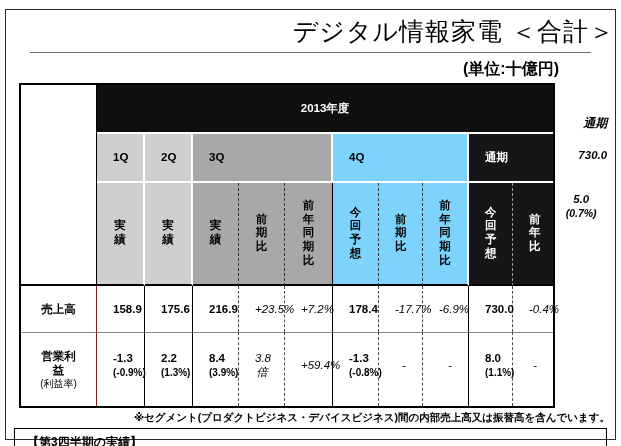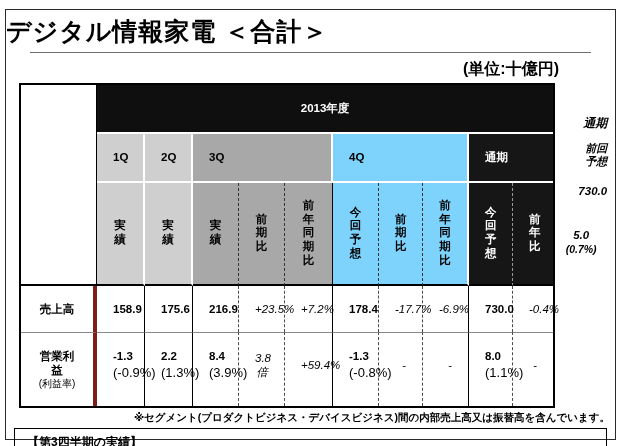--- a/index.html
+++ b/index.html
@@ -8,22 +8,22 @@
     font-family:"Liberation Sans","DejaVu Sans",sans-serif;
     color:#000;
   }
   .slide { position:absolute; inset:0; background:#fff; }
   .frame {
     position:absolute; left:5px; top:9px; right:5px; bottom:6px;
     border:1px solid #2b2b2b;
     display:flex; flex-direction:column;
   }
   .title {
-    margin:7px 0 0; text-align:left;
-    font-size:25px; font-weight:bold; letter-spacing:1px; line-height:1.15;
+    margin:7px 0 0; text-align:right;
+    font-size:25px; font-weight:normal; letter-spacing:1px; line-height:1.15;
   }
   .title-rule { margin:6px 24px 0; border-top:1px solid #707070; }
   .unit-note {
     text-align:right; padding-right:56px; margin-top:6px;
     font-size:16px; font-weight:bold;
   }
   .table-area { display:flex; margin:3px 0 0 13px; }
   table.fin-table {
     border-collapse:separate; border-spacing:0; table-layout:fixed;
     border:2px solid #000; width:536px;
@@ -54,33 +54,33 @@
     text-align:center; font-weight:bold; font-size:10.5px; line-height:1.2;
     white-space:pre-line; border-bottom:2px solid #000;
   }
   .sb-white { border-right:2px solid #fff; }
   .sb-dash  { border-right:1px dashed #333; }
   .sb-dashw { border-right:1px dashed #9a9a9a; }
   .sb-solid { border-right:1px solid #000; }
 
   .c-label {
     background:#fff; text-align:center; font-weight:bold; font-size:12px;
-    border-right:4px solid #7f1d1d; line-height:1.25;
+    border-right:1px solid #7f1d1d; line-height:1.25;
   }
   .label-sub { font-size:10px; font-weight:normal; }
 
   .c-val { text-align:right; padding-right:5px; background:#fff; }
   .b-solid { border-right:1px solid #000; }
   .b-dash  { border-right:1px dashed #4a4a4a; }
   .v-bold   { font-weight:bold; }
   .v-italic { font-style:italic; }
   .r-profit td { border-top:1px solid #8a8a8a; vertical-align:top; }
   .r-profit td.c-label { vertical-align:middle; }
   .r-profit .c-val { padding-top:7px; }
-  .v-margin { font-weight:normal; font-size:13px; line-height:1.35; }
+  .v-margin { font-weight:bold; font-size:10px; line-height:1.35; }
   .pv { line-height:1.25; }
 
   .side-col {
     width:58px; display:flex; flex-direction:column;
     font-style:italic; font-weight:bold;
   }
   .side-col > div { display:flex; align-items:center; justify-content:flex-end; padding-right:6px; box-sizing:border-box; }
   .sc-r1 { height:28px; }
   .sc-r2 { height:26px; font-size:12px; }
   .sc-r3 { height:36px; font-size:11px; white-space:pre-line; text-align:right; line-height:1.2; }
@@ -213,22 +213,20 @@
           <td class="c-val no-br">
             <div class="pv">-</div>
           </td>
         </tr>
       </tbody>
         </table>
 
       <div class="side-col">
         <div class="sc-r1"></div>
         <div class="sc-r2">通期</div>
-        <div class="sc-r3">前回
-予想</div>
         <div class="sc-r4">730.0</div>
         <div class="sc-r5">
           <div>5.0</div>
           <div class="sc-margin">(0.7%)</div>
         </div>
       </div>
     </div>
 
     <div class="footnote">※セグメント(プロダクトビジネス・デバイスビジネス)間の内部売上高又は振替高を含んでいます。</div>
 

